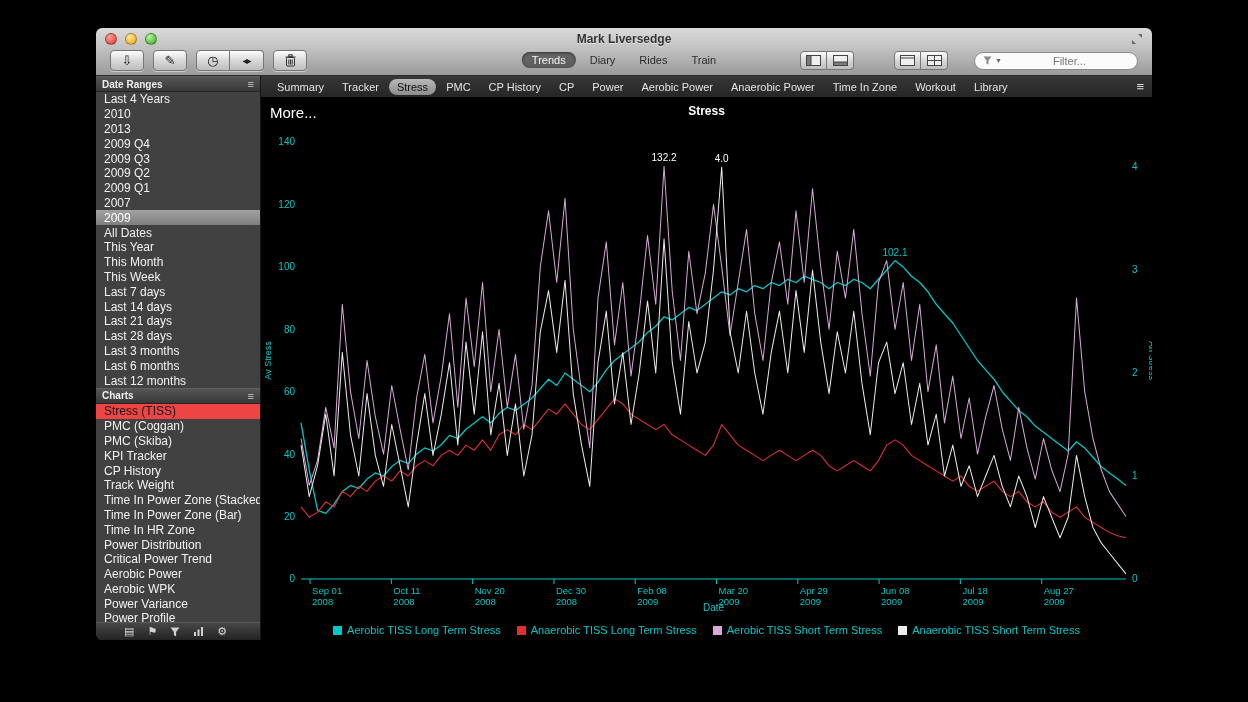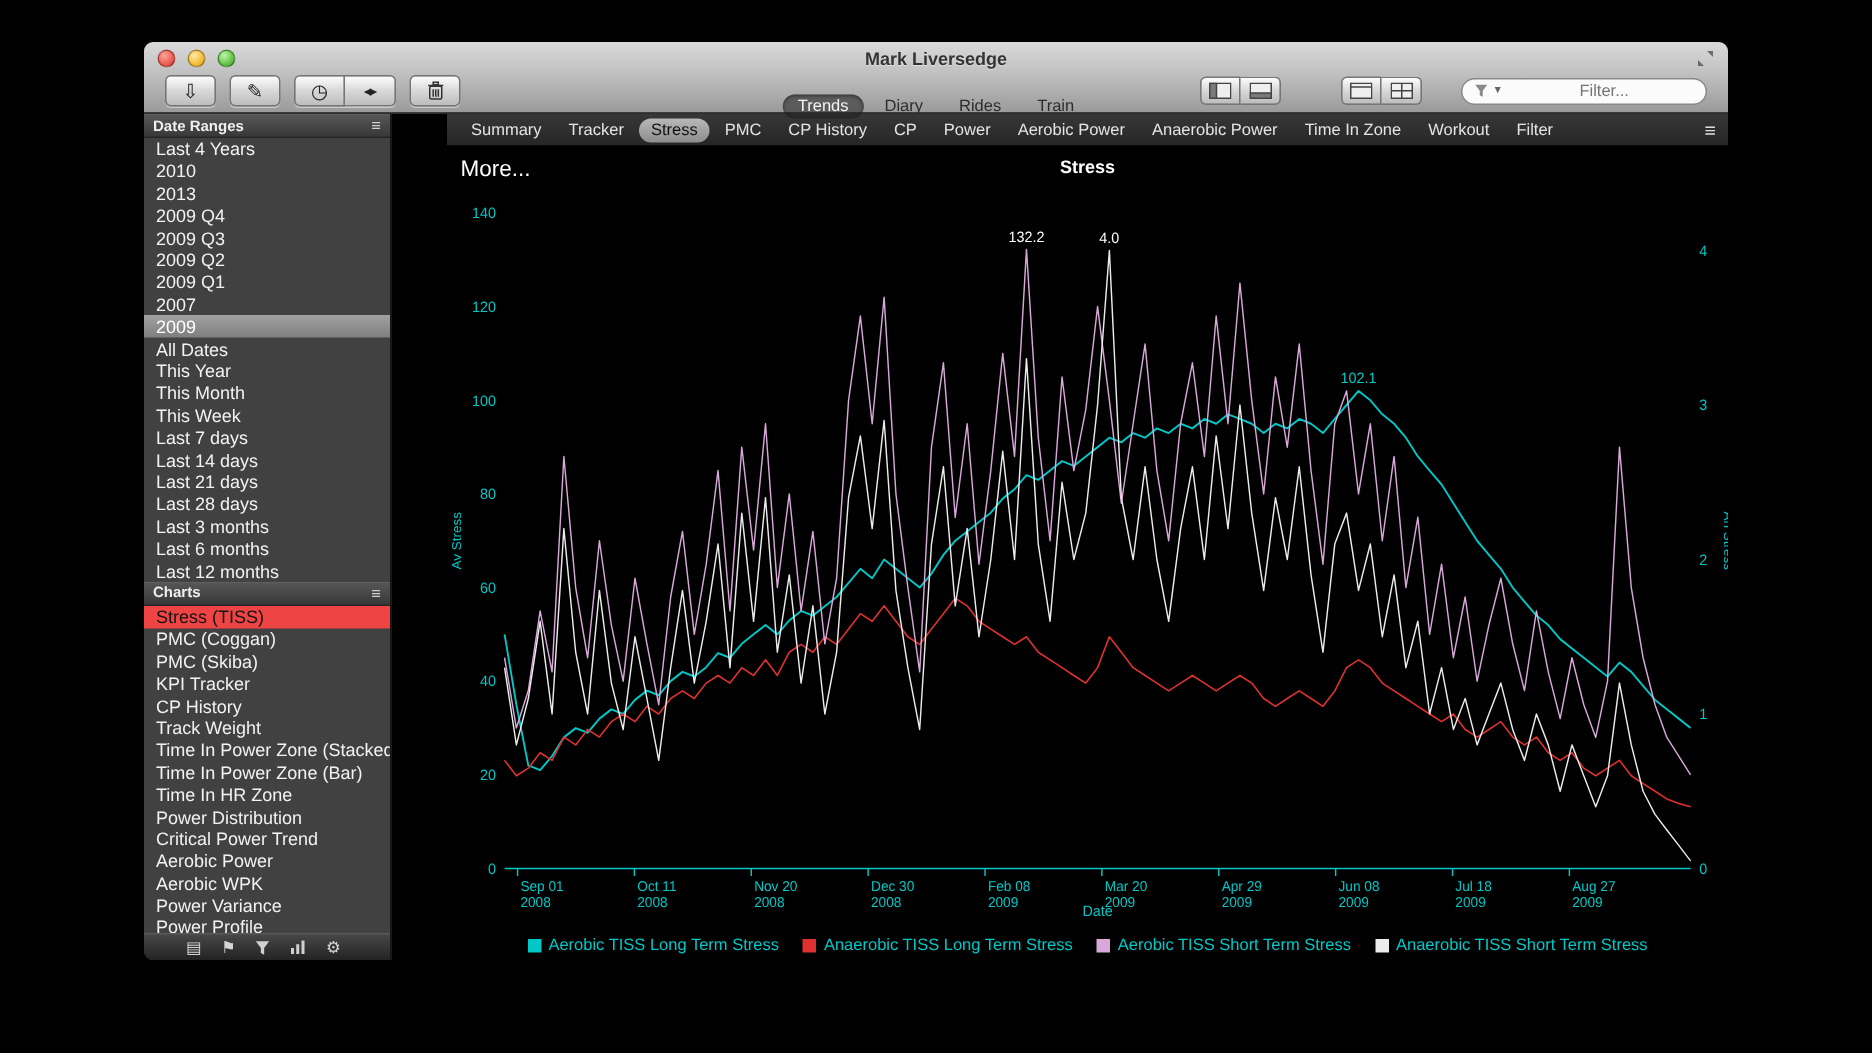--- a/index.html
+++ b/index.html
@@ -25,38 +25,38 @@
   .tool-left { position:absolute; left:14px; top:1px; display:flex; align-items:center; gap:9px; }
   .tbtn { height:21px; min-width:34px; display:flex; align-items:center; justify-content:center;
           background:linear-gradient(#fdfdfd, #d8d8d8 50%, #bdbdbd);
           border:1px solid #767676; border-radius:4px; box-shadow:0 1px 0 rgba(255,255,255,.45);
           font-size:13px; color:#222; white-space:nowrap; }
   .tgroup { display:flex; }
   .tgroup .tbtn:first-child { border-radius:4px 0 0 4px; }
   .tgroup .tbtn:last-child  { border-radius:0 4px 4px 0; border-left:none; }
   .icon-small { font-size:10px; letter-spacing:-1px; }
   .segmented { position:absolute; left:50%; top:3px; transform:translateX(-50%);
-               display:flex; align-items:center; gap:4px;margin-top:11px; }
+               display:flex; align-items:center; gap:4px; }
   .seg { font-size:11px; color:#2c2c2c; padding:2px 10px; border-radius:10px; }
   .seg.selected { background:rgba(35,35,35,.55); color:#f4f4f4;
                   box-shadow:inset 0 1px 3px rgba(0,0,0,.5); }
   .tool-right { position:absolute; right:14px; top:2px; display:flex; align-items:center; }
   .vbtn { width:27px; height:19px; display:flex; align-items:center; justify-content:center;
           background:linear-gradient(#fdfdfd, #d8d8d8 50%, #bdbdbd); border:1px solid #767676; }
   .vgroup { display:flex; }
   .vgroup .vbtn:first-child { border-radius:4px 0 0 4px; }
   .vgroup .vbtn:last-child  { border-radius:0 4px 4px 0; border-left:none; }
   .gapB { margin-left:40px; }
   .filter { display:flex; align-items:center; width:164px; height:18px; margin-left:26px;
             background:#fbfbfb; border:1px solid #8a8a8a; border-radius:10px; padding:0 8px; gap:3px; }
   .filter input { border:none; outline:none; background:transparent; flex:1; min-width:0;
                   font-size:11px; color:#555; font-family:inherit;padding-left:48px; }
   .tri { font-size:7px; color:#666; }
   
-  .content { display:flex; height:564px;gap:37px; }
+  .content { display:flex; height:564px; }
   .sidebar { width:165px; background:#414141; display:flex; flex-direction:column;
              overflow:hidden; border-right:1px solid #151515; }
   .sec-head { height:16px; flex:none; background:linear-gradient(#555, #383838);
               border-top:1px solid #606060; border-bottom:1px solid #242424;
               color:#efefef; font-size:10px; font-weight:bold;
               display:flex; align-items:center; justify-content:space-between; padding:0 6px; }
   .sec-menu { font-weight:normal; font-size:11px; color:#cfcfcf; }
   .list { flex:none; }
   .list.charts-list { flex:1; overflow:hidden; }
   .item { height:14.8px; font-size:12px; color:#f2f2f2; padding-left:8px;
@@ -354,21 +354,21 @@
               <span class="tab">
               <span>Anaerobic Power</span>
             </span>
               <span class="tab">
               <span>Time In Zone</span>
             </span>
               <span class="tab">
               <span>Workout</span>
             </span>
               <span class="tab">
-              <span>Filter</span>
+              <span>Library</span>
             </span>
             </div>
           <span class="tab-menu">≡</span>
         </div>
 
         <div class="chart-area">
           <svg id="chart-svg" viewBox="0 0 890 542" preserveAspectRatio="none">
               <text x="34" y="484.5" text-anchor="end" font-size="10" fill="#00c8c8">0</text>
               <text x="34" y="422.1" text-anchor="end" font-size="10" fill="#00c8c8">20</text>
               <text x="34" y="359.6" text-anchor="end" font-size="10" fill="#00c8c8">40</text>

